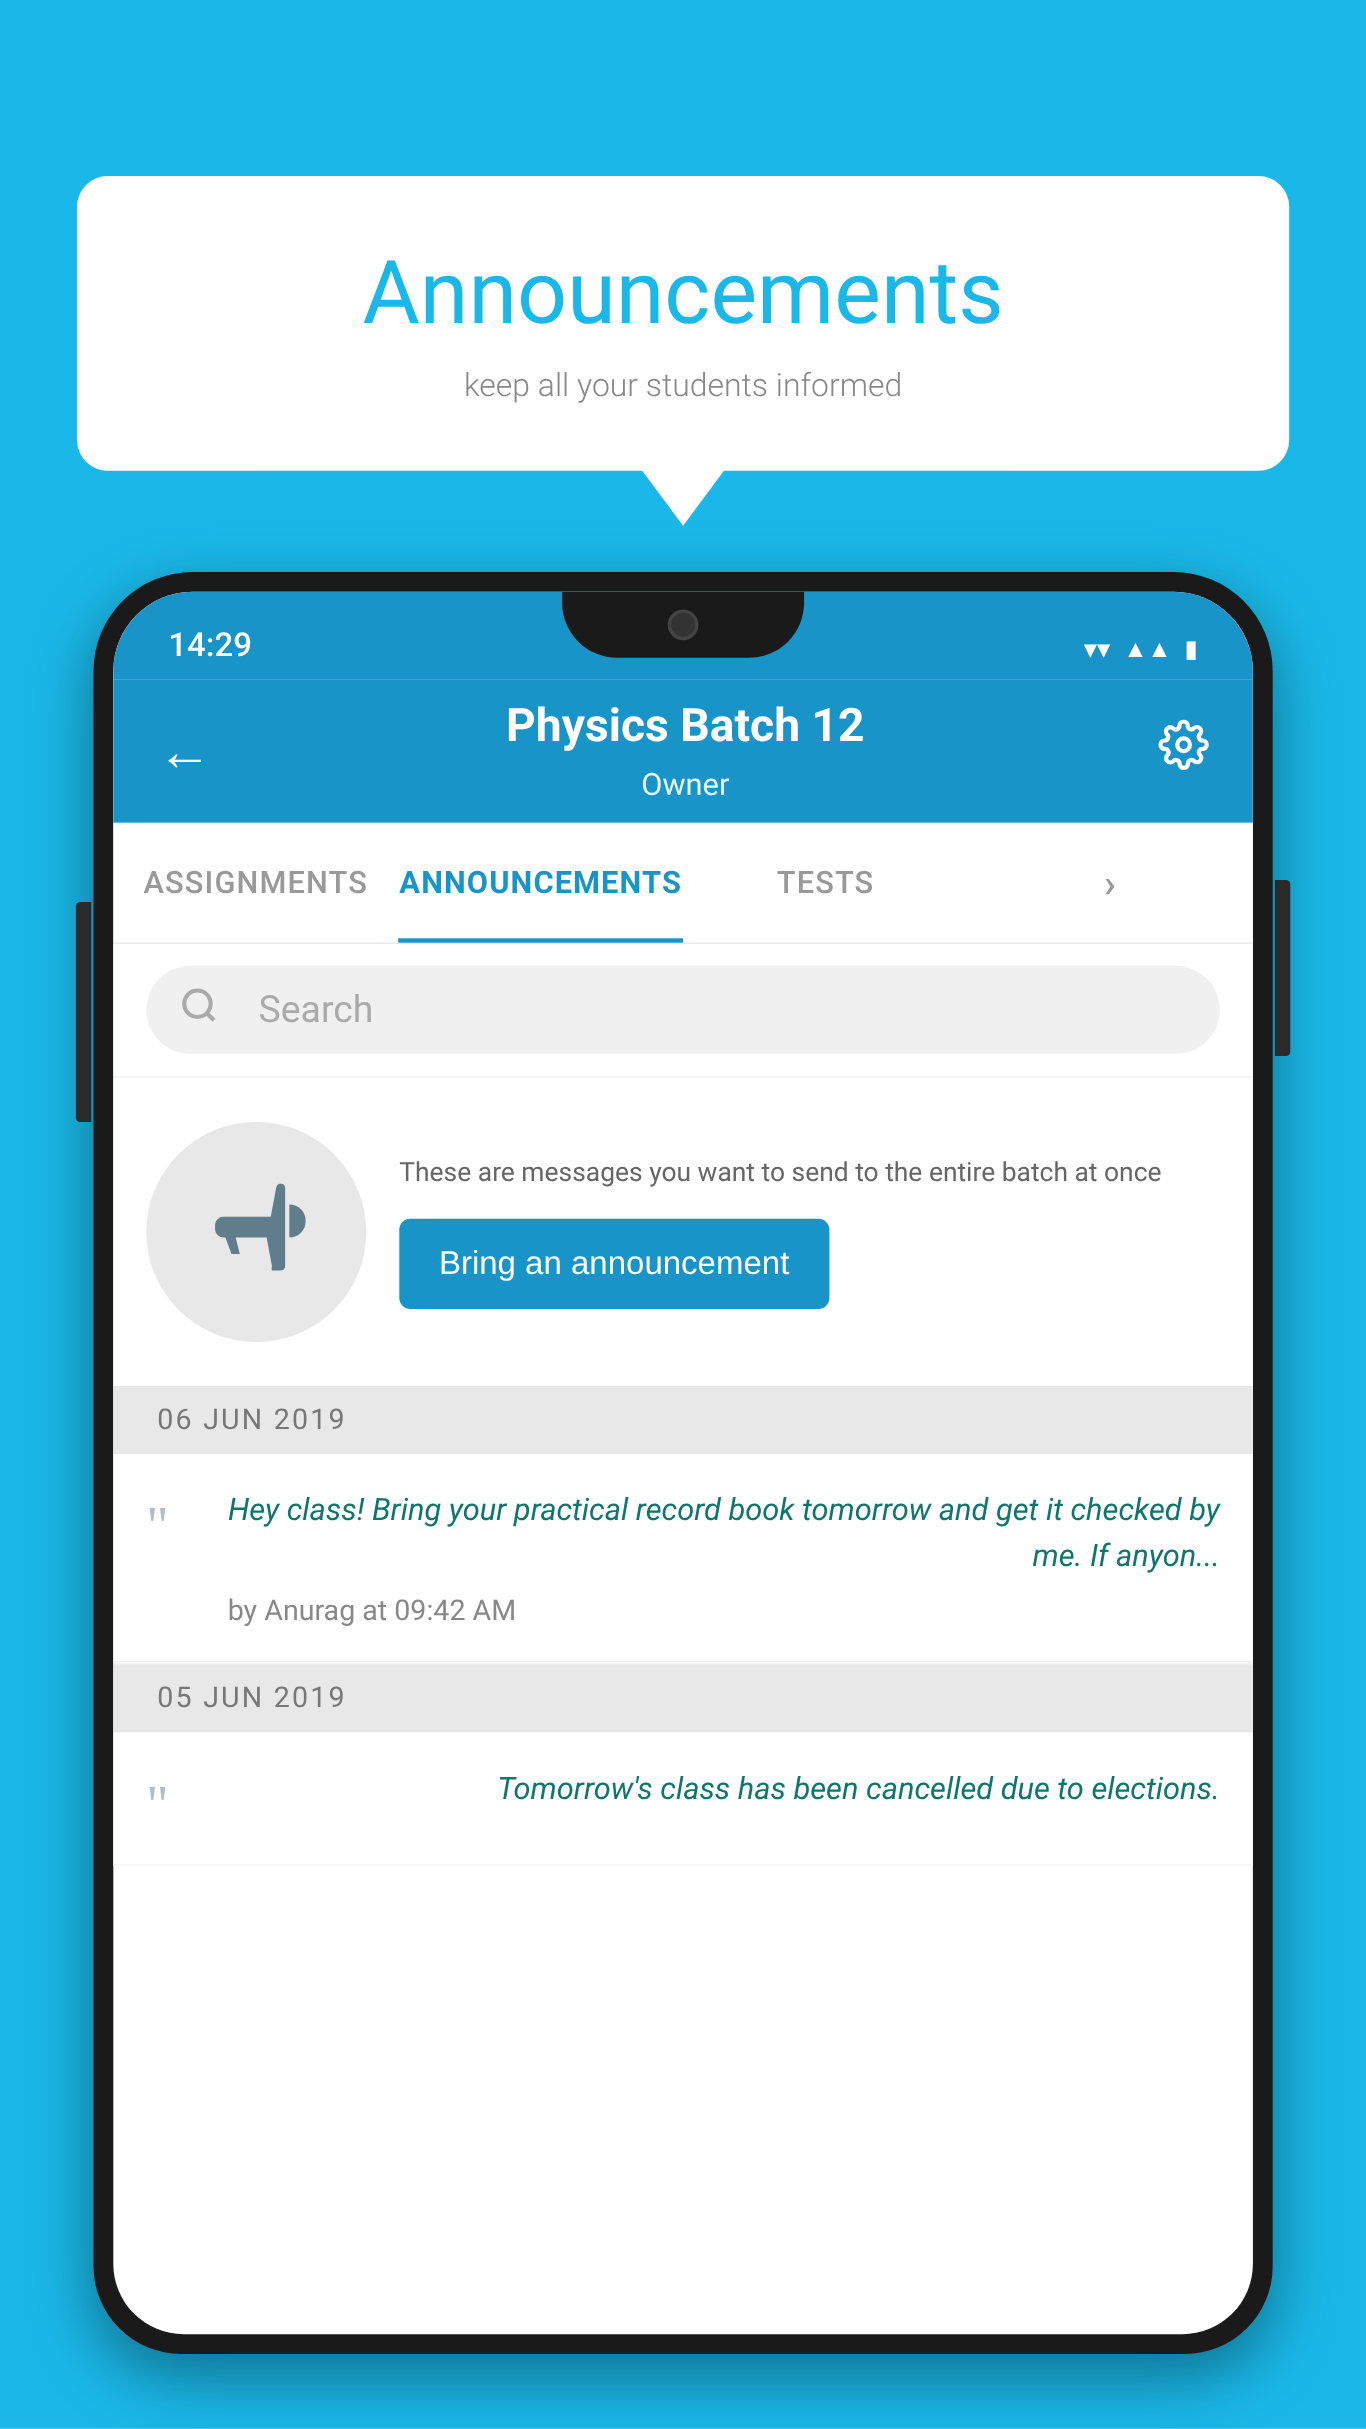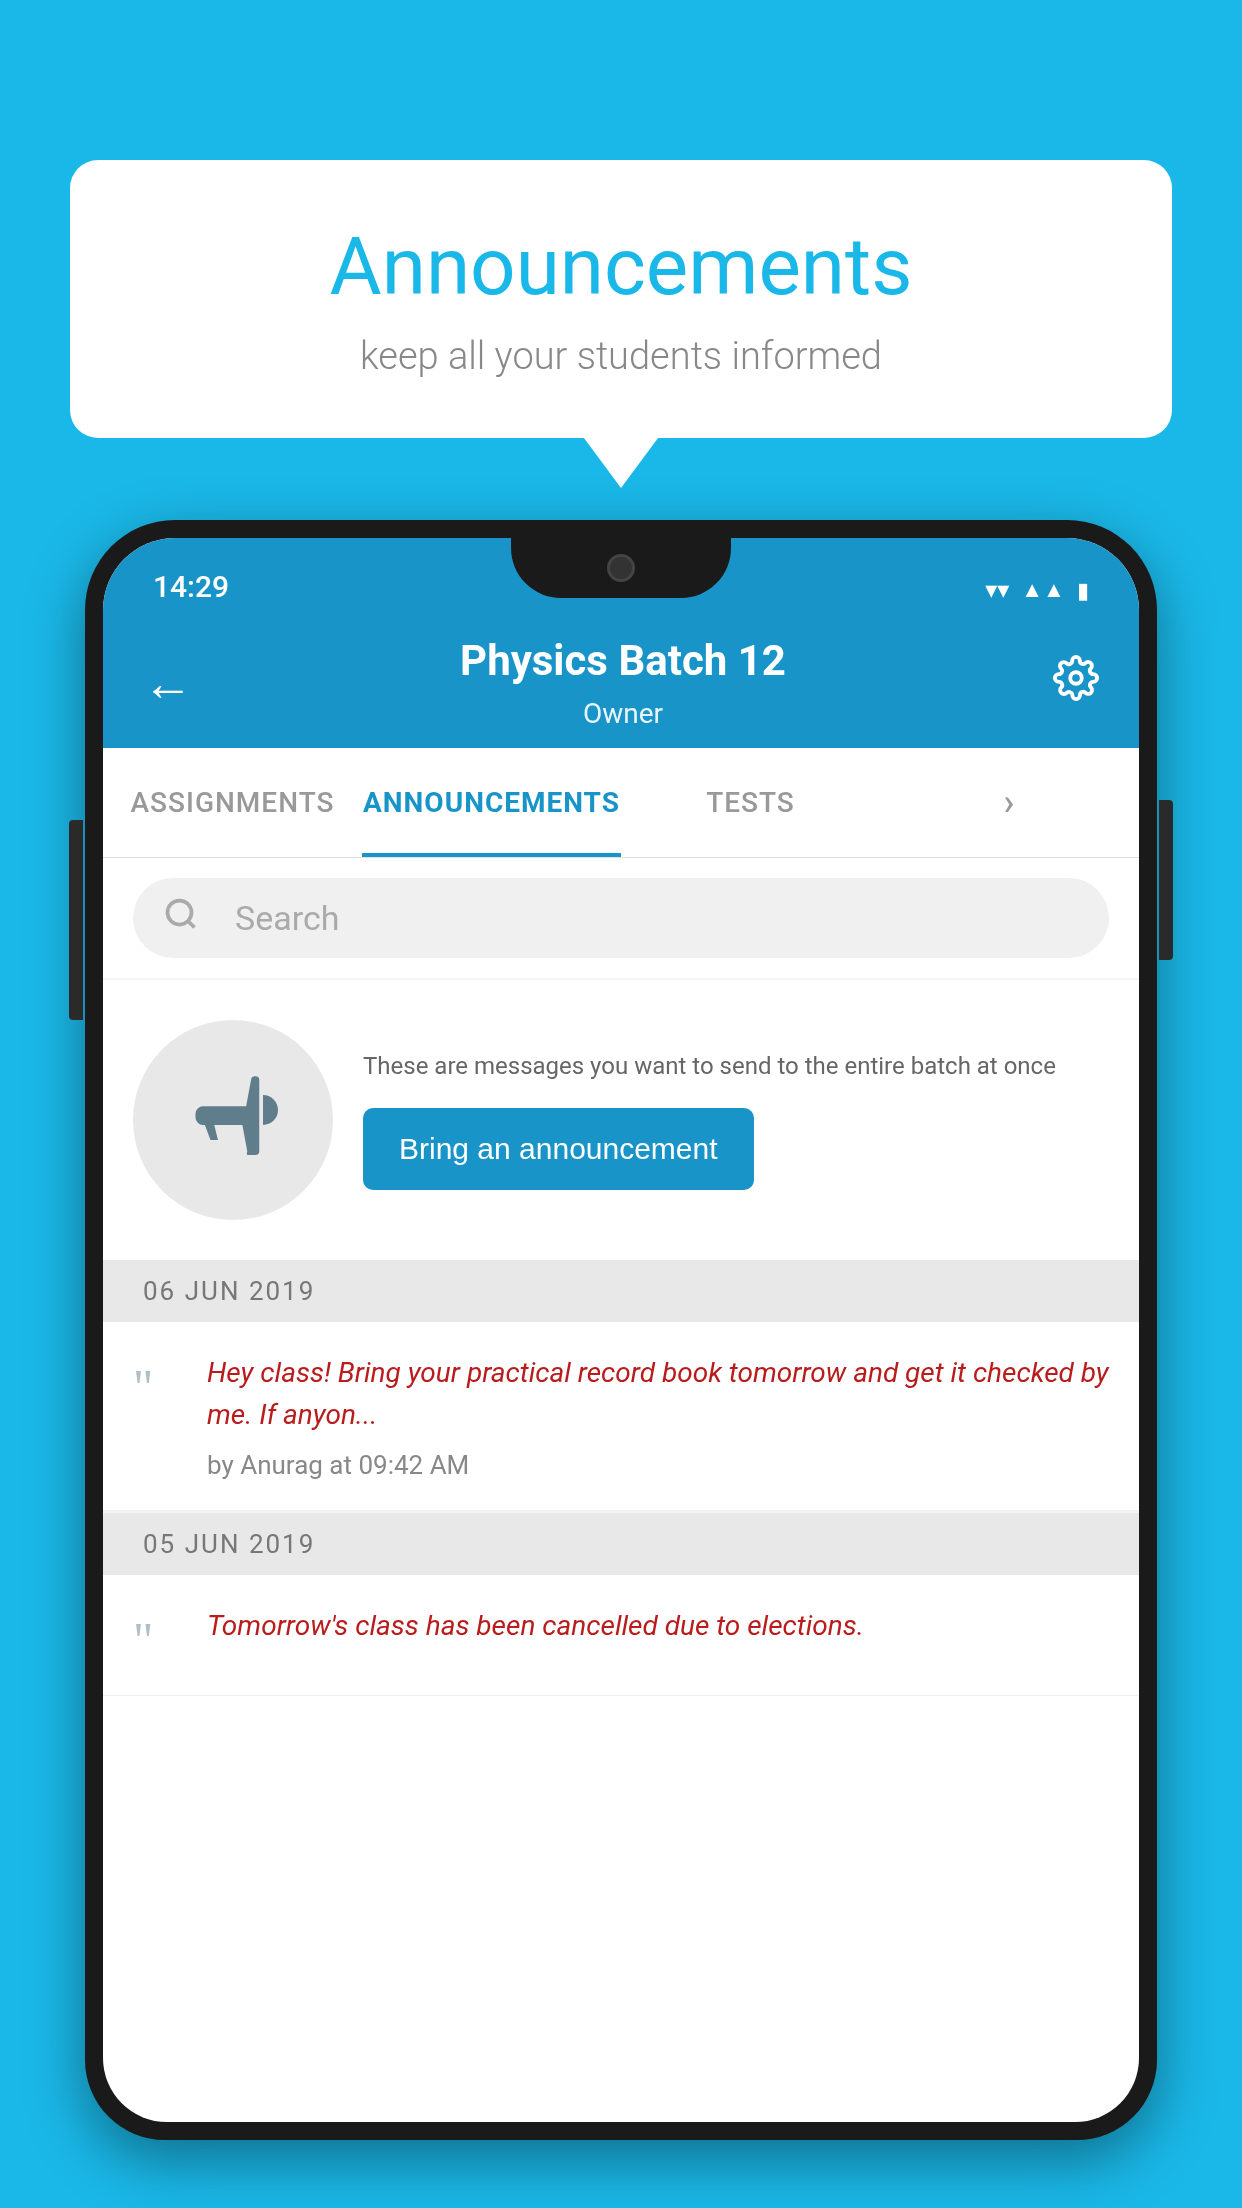--- a/index.html
+++ b/index.html
@@ -48,21 +48,21 @@
 
     .speech-bubble-title {
       font-size: 80px;
       color: #1ab8e8;
       font-weight: 400;
       margin-bottom: 20px;
       font-style: normal;
     }
 
     .speech-bubble-subtitle {
-      font-size: 38px;
+      font-size: 29px;
       color: #888;
       font-weight: 300;
     }
 
     
     .phone-container {
       position: absolute;
       top: 520px;
       left: 85px;
       right: 85px;
@@ -351,24 +351,25 @@
       margin-top: 10px;
       min-width: 50px;
     }
 
     .announcement-content {
       flex: 1;
     }
 
     .announcement-text {
       font-size: 28px;
-      color: #b91c1c;
+      color: #0f766e;
       font-style: italic;
       line-height: 1.5;
       margin-bottom: 14px;
+      text-align: right;
     }
 
     .announcement-meta {
       color: #888;
       font-size: 26px;
     }
 
     
     .second-date-section {
       margin-top: 2px;

